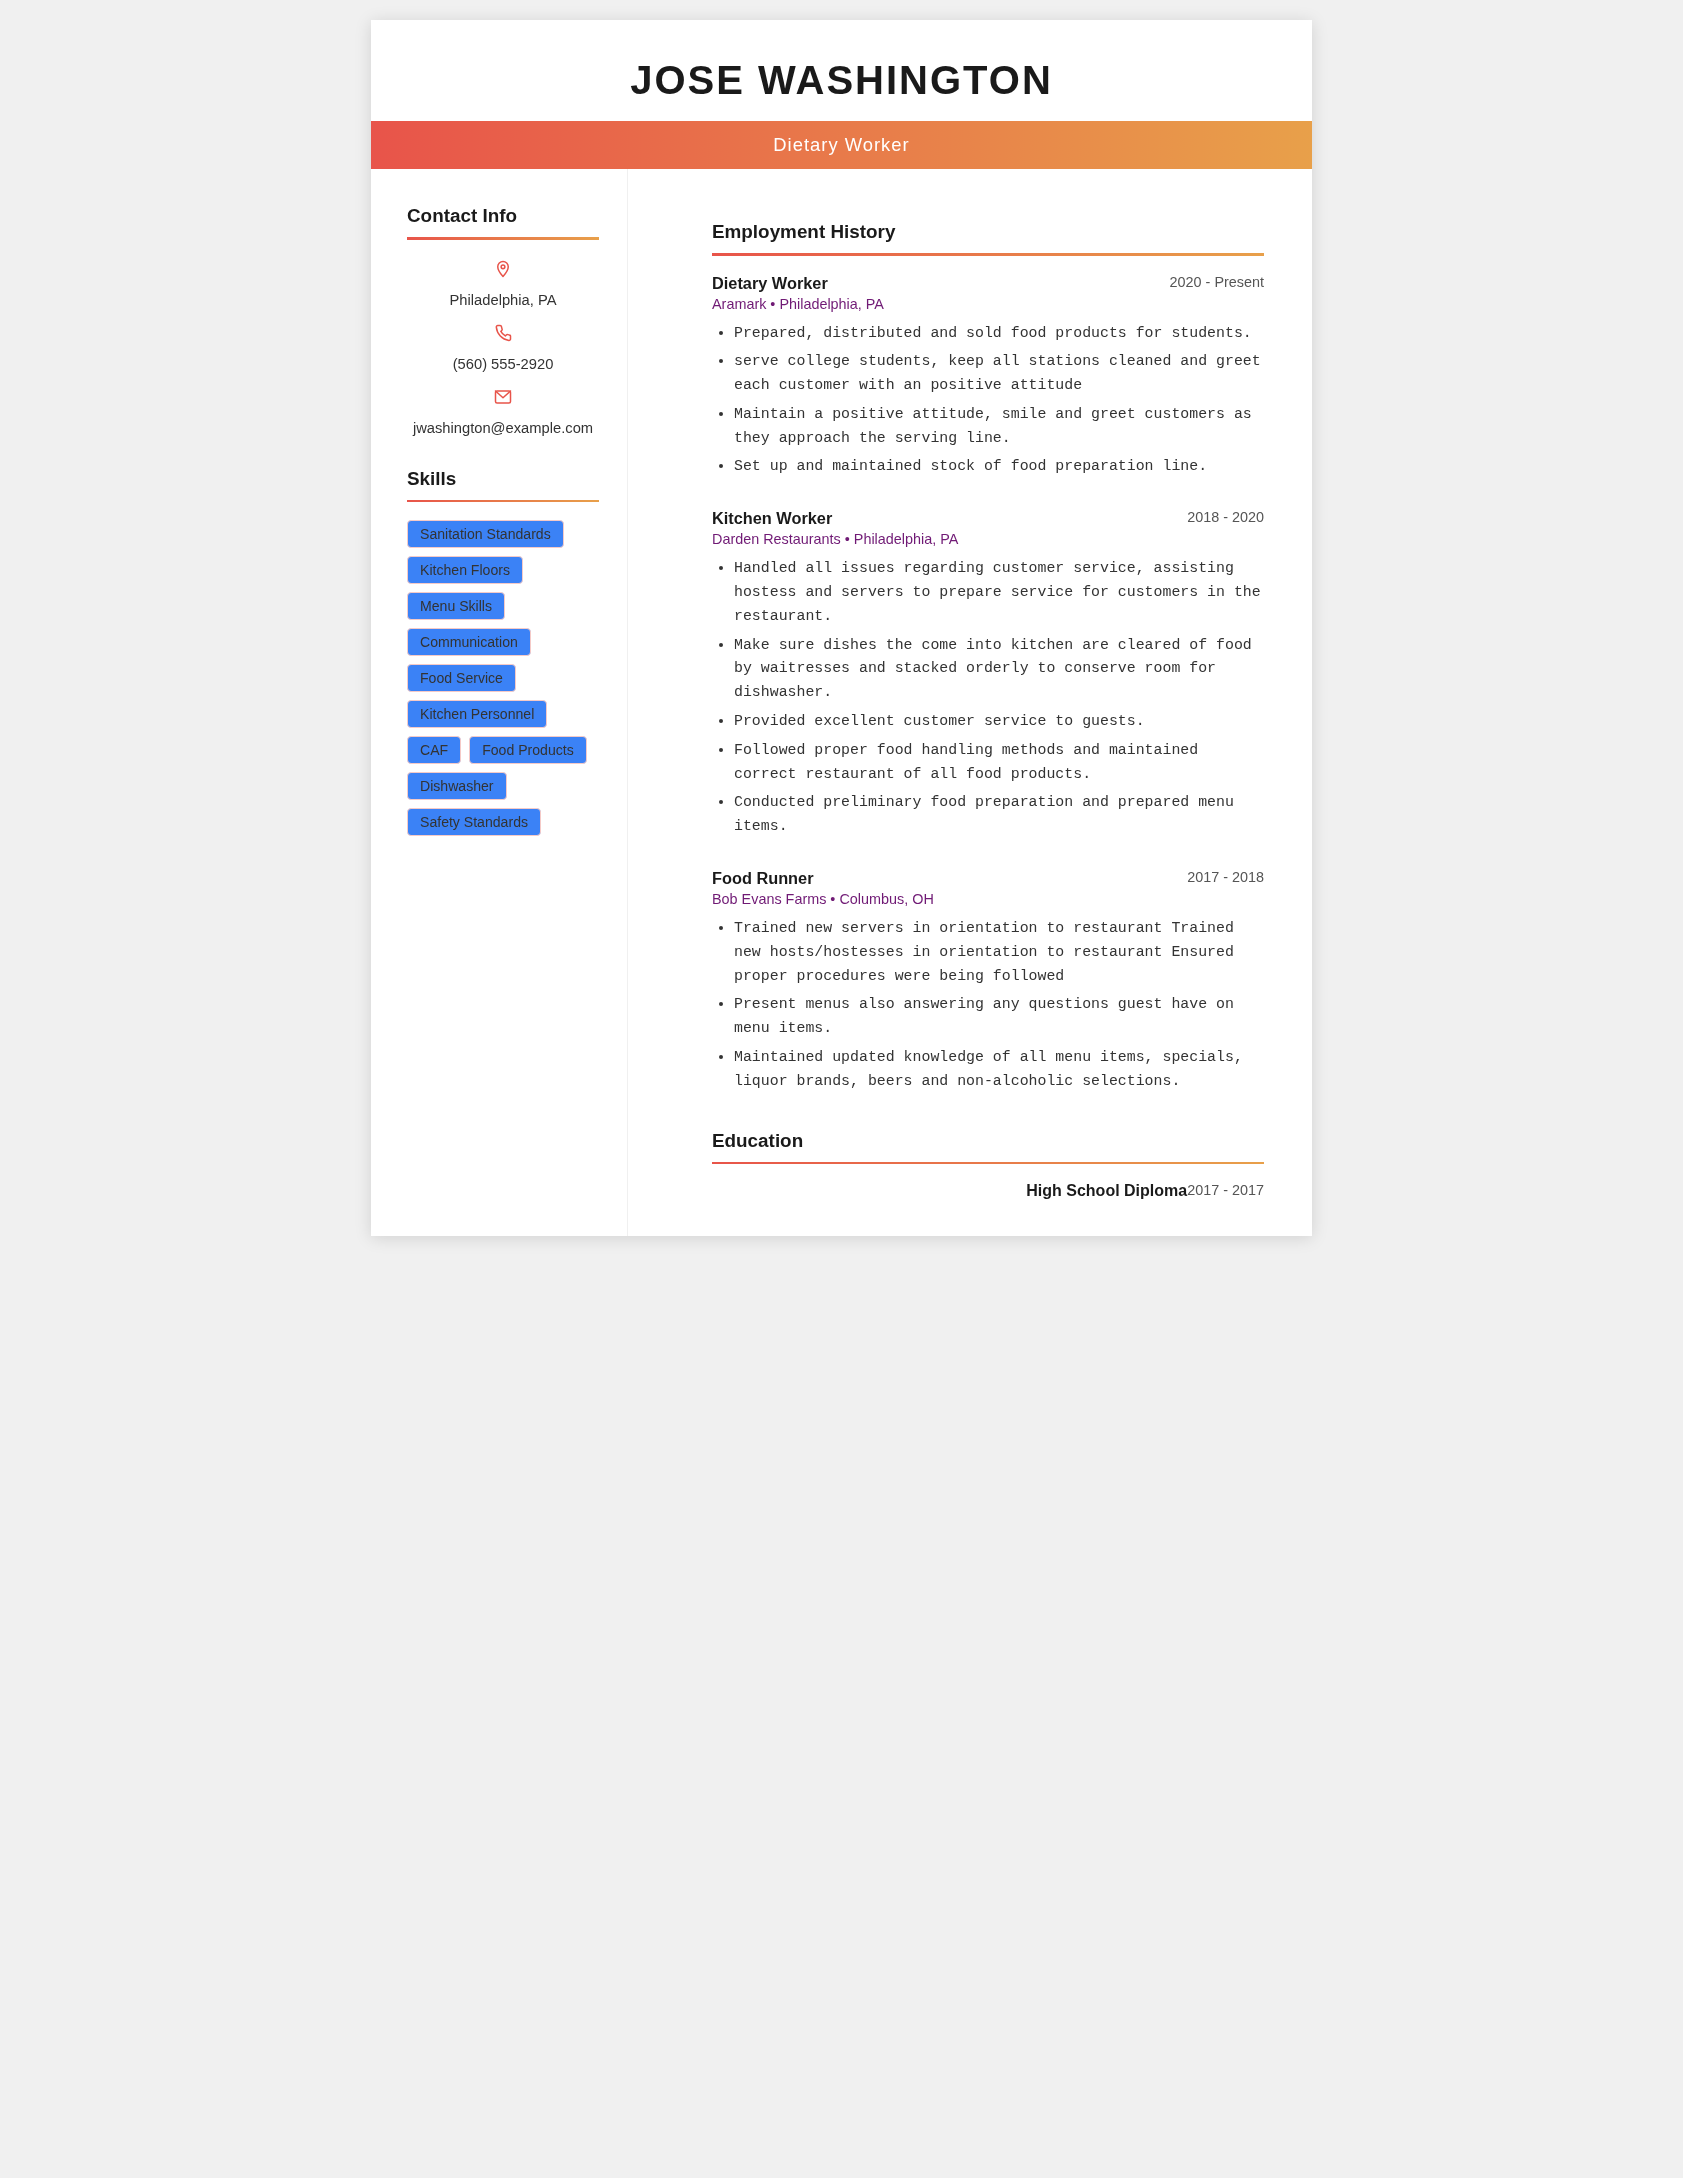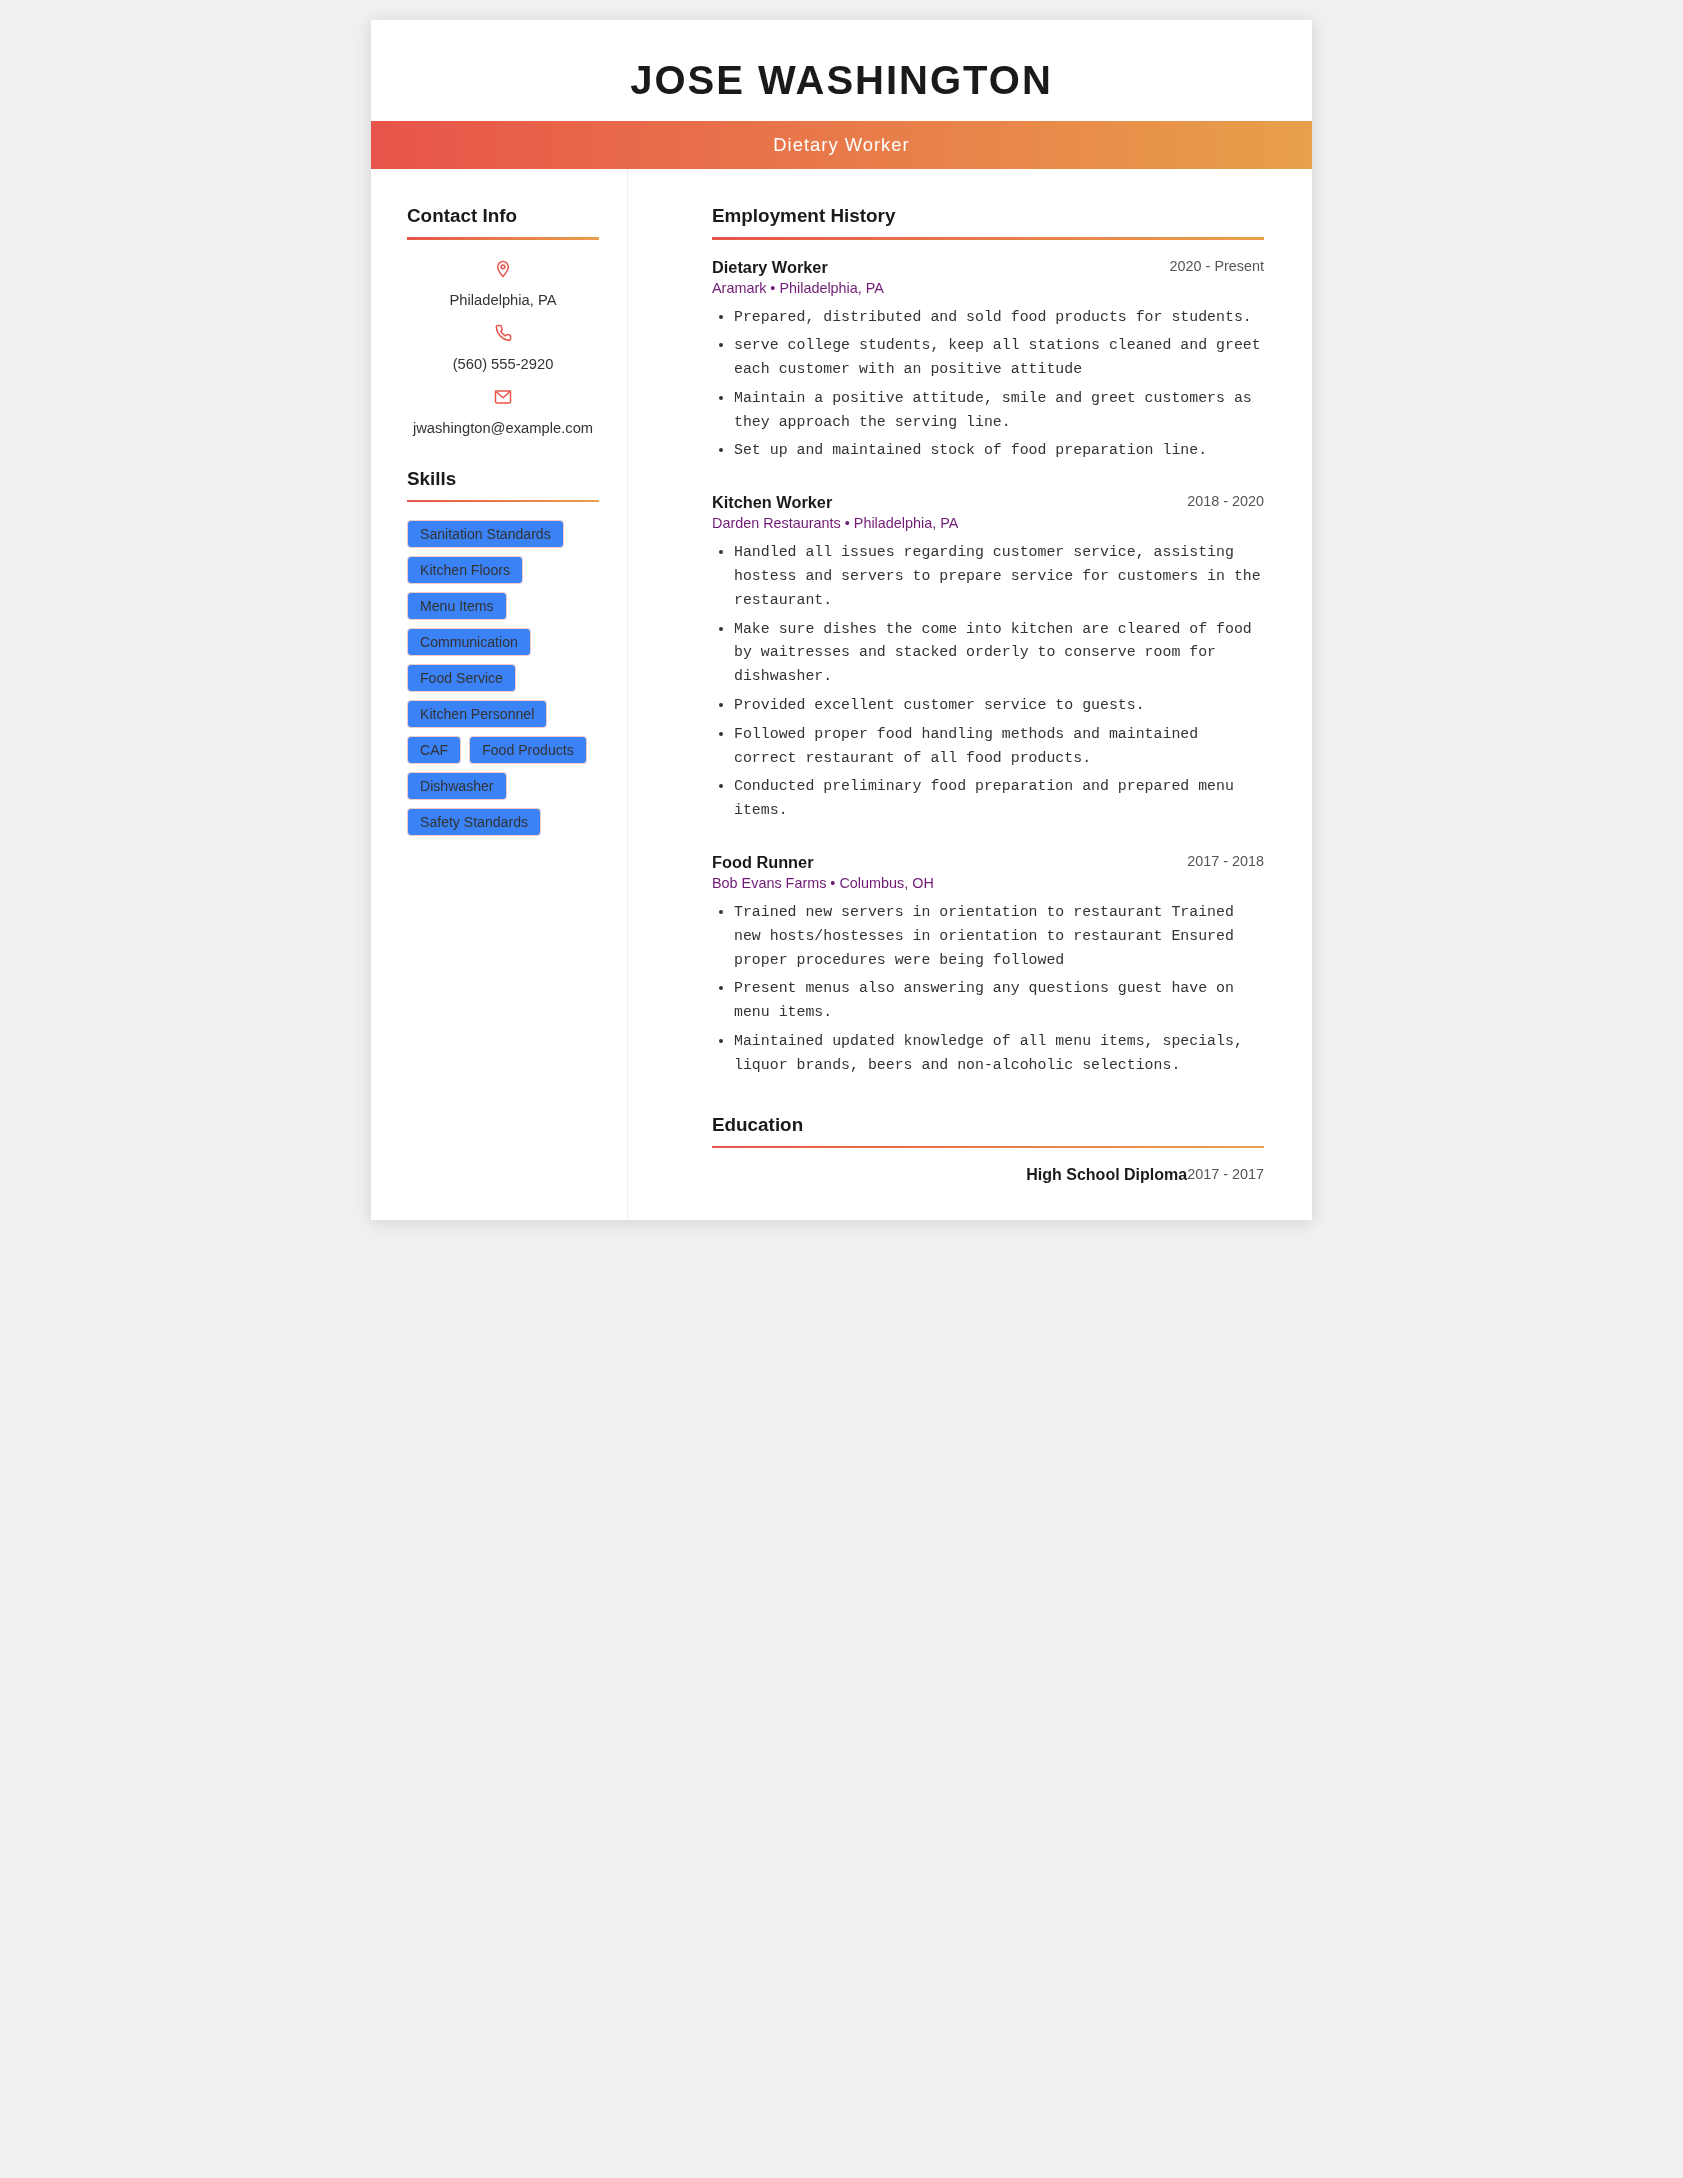--- a/index.html
+++ b/index.html
@@ -42,21 +42,21 @@
       gap: 44px;
     }
     .sidebar {
       width: 257px;
       min-width: 257px;
       padding: 36px 28px 36px 36px;
       border-right: 1px solid #f0f0f0;
     }
     .main {
       flex: 1;
-      padding: 36px 48px 36px 40px;
+      padding: 52px 48px 36px 40px;
     }
     .section-title {
       font-size: 1.18em;
       font-weight: 800;
       color: #1a1a1a;
       margin-bottom: 10px;
     }
     .section-divider {
       height: 2.5px;
       background: linear-gradient(to right, #e8544a, #e8a04a);
@@ -195,21 +195,21 @@
         </span>
         <span>jwashington@example.com</span>
       </div>
 
       <div class="skills-section">
         <div class="section-title">Skills</div>
         <hr class="section-divider">
         <div class="skill-tags" id="skill-tags-container">
             <span class="skill-tag">Sanitation Standards</span>
             <span class="skill-tag">Kitchen Floors</span>
-            <span class="skill-tag">Menu Items</span>
+            <span class="skill-tag">Menu Skills</span>
             <span class="skill-tag">Communication</span>
             <span class="skill-tag">Food Service</span>
             <span class="skill-tag">Kitchen Personnel</span>
             <span class="skill-tag">CAF</span>
             <span class="skill-tag">Food Products</span>
             <span class="skill-tag">Dishwasher</span>
             <span class="skill-tag">Safety Standards</span>
           </div>
       </div>
     </div>

